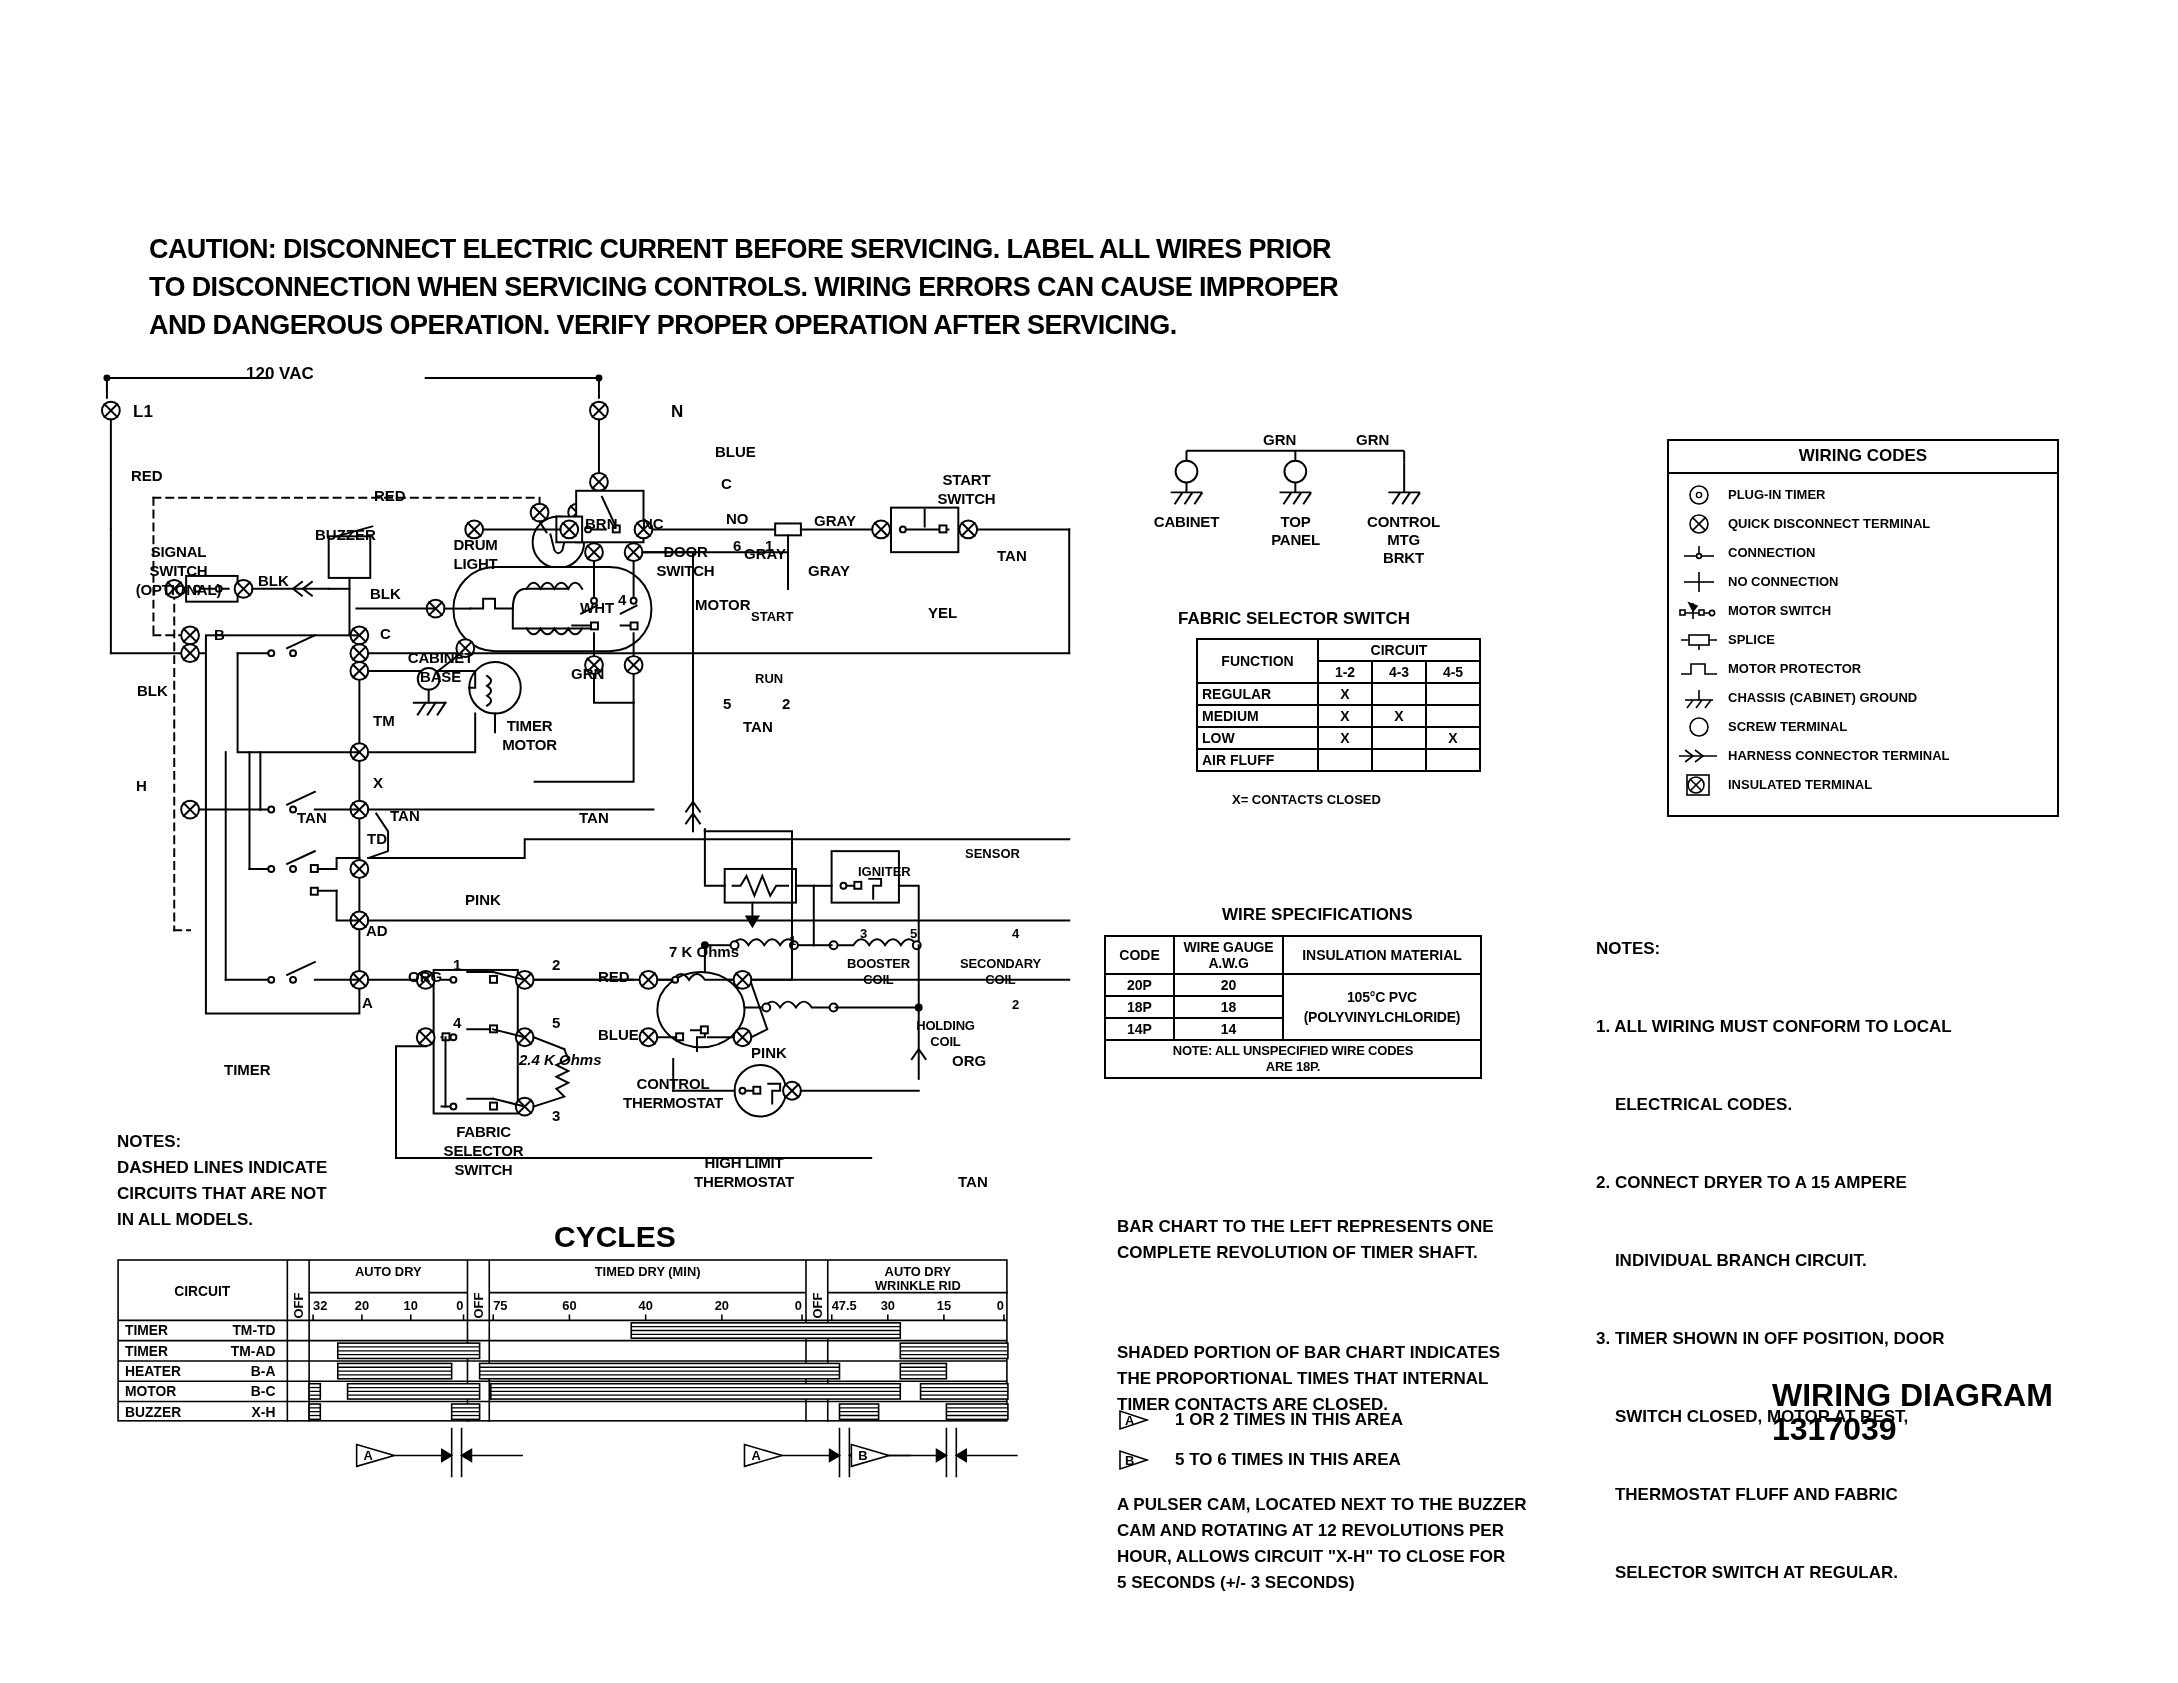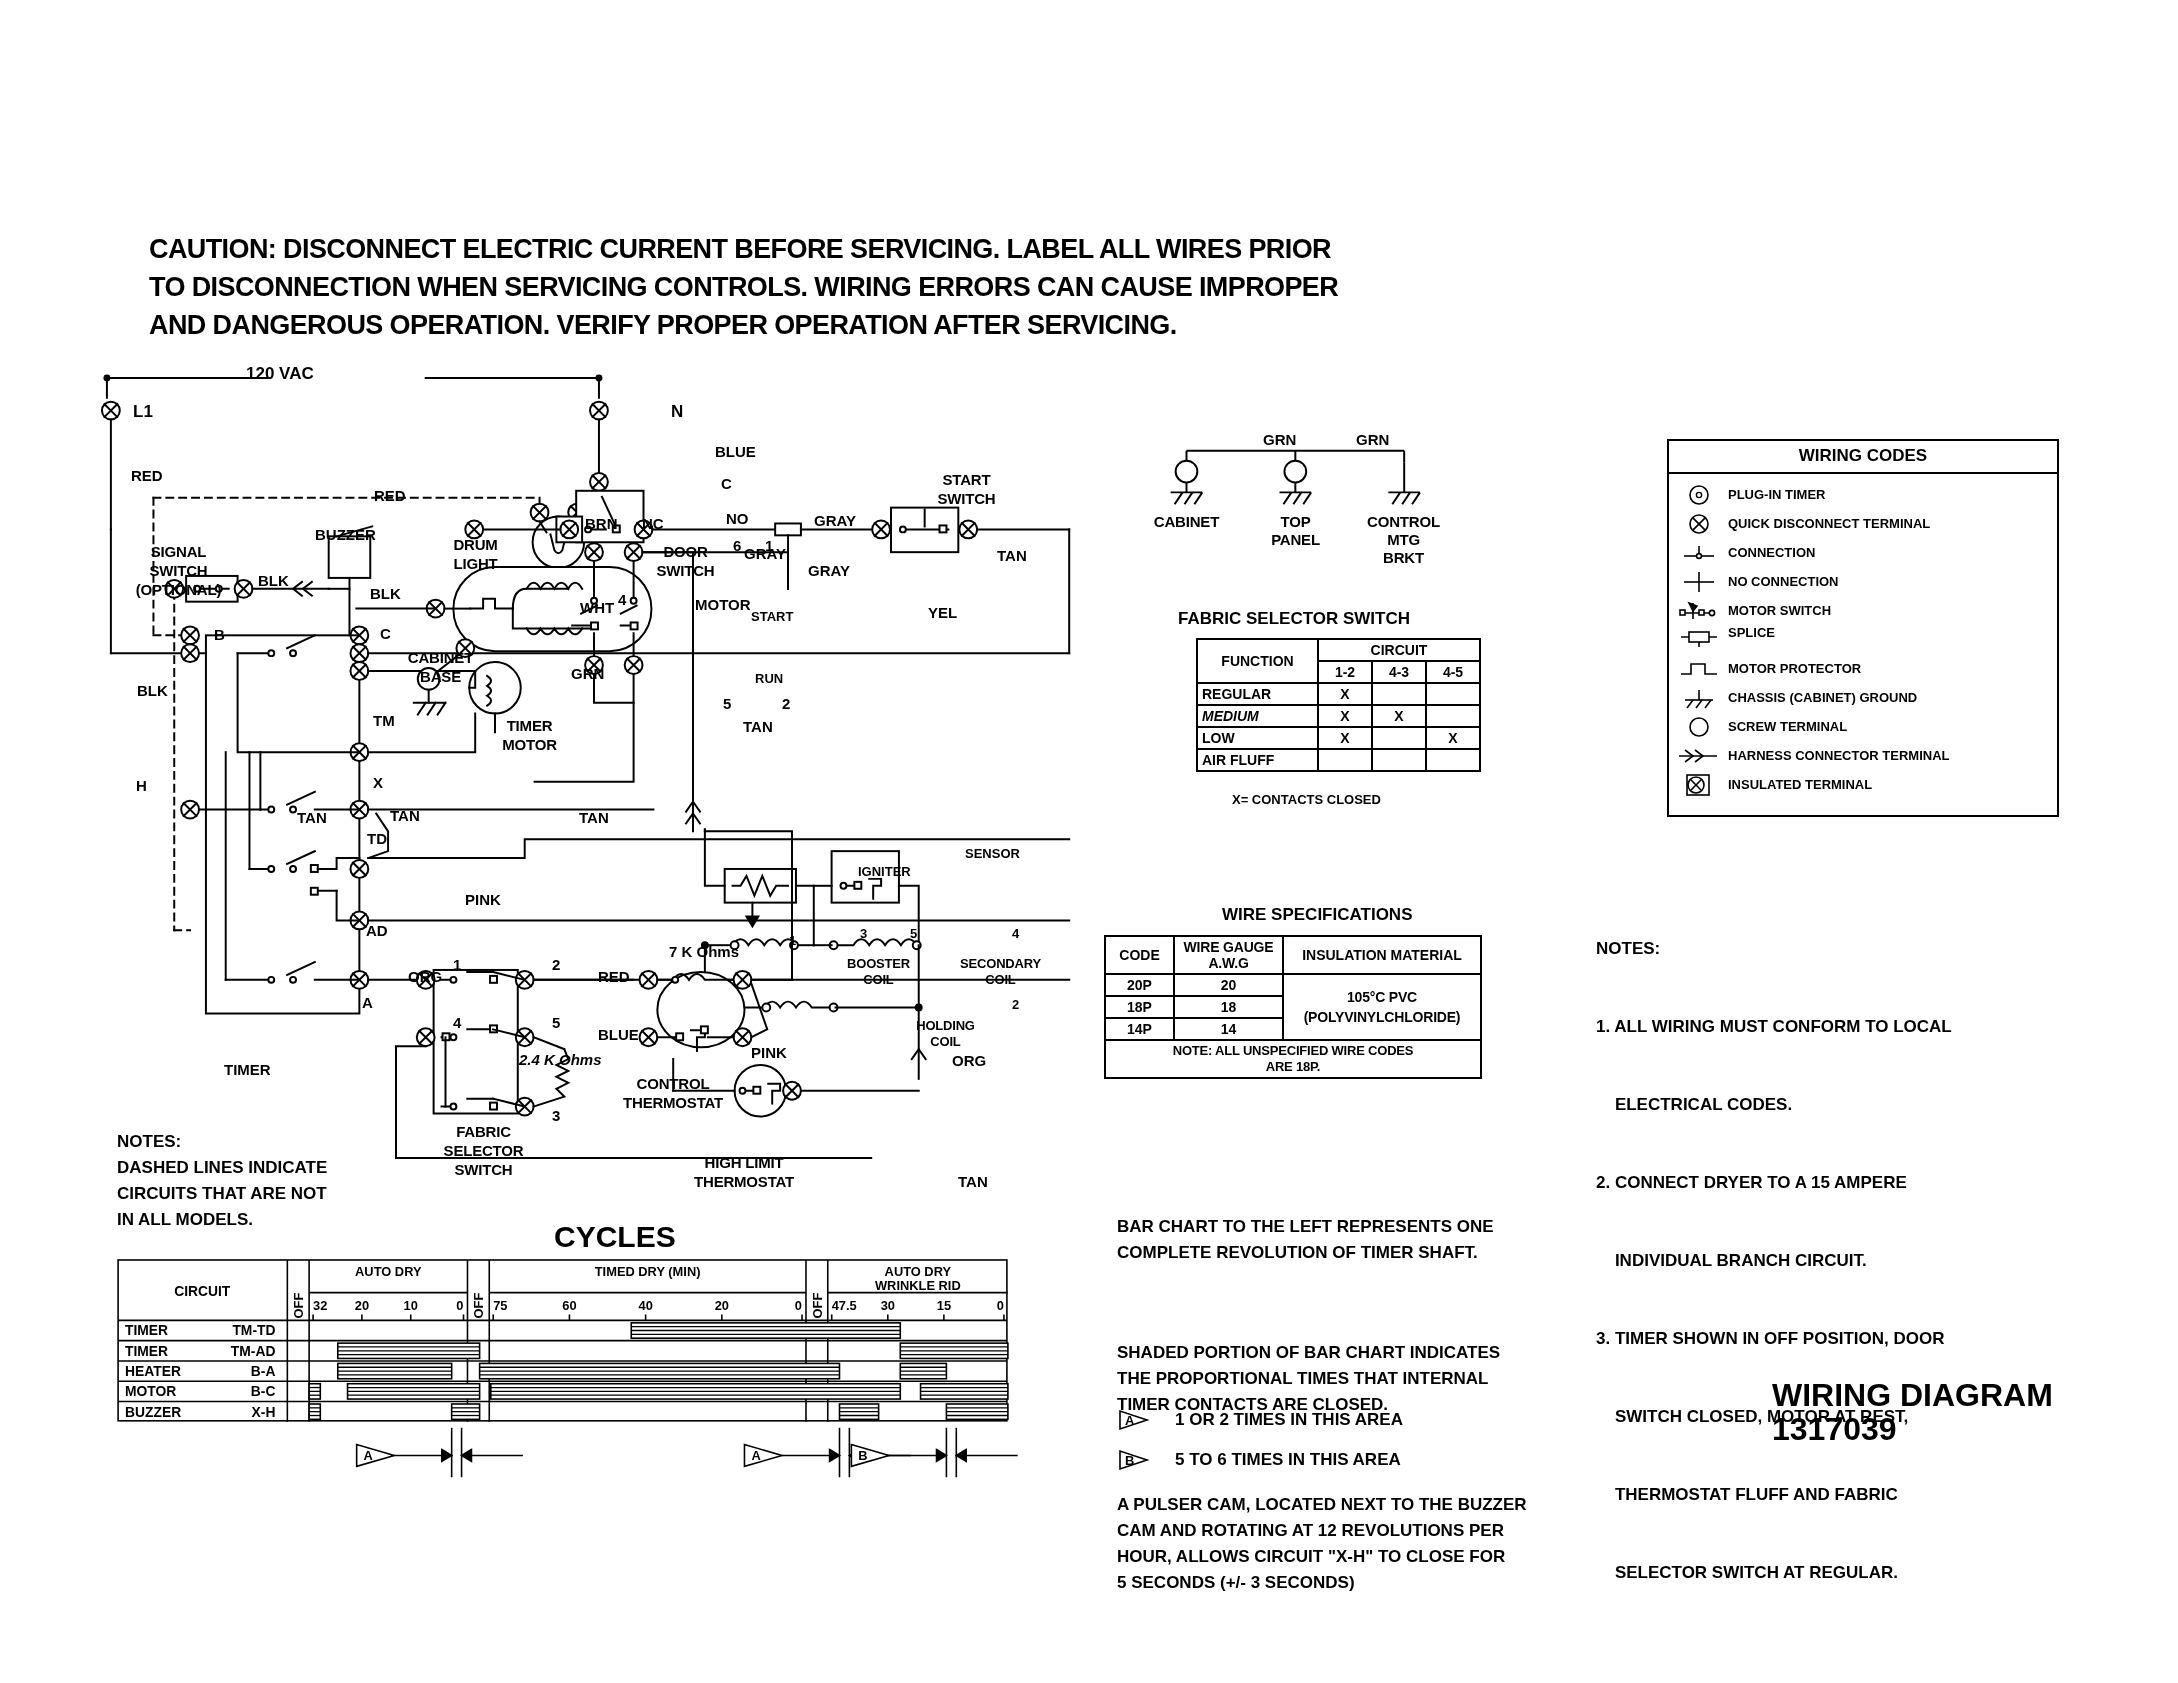--- a/index.html
+++ b/index.html
@@ -405,21 +405,21 @@
     <td style="width:44px;">4-3</td>
     <td style="width:44px;">4-5</td>
   </tr>
   <tr>
     <td style="text-align:left;">REGULAR</td>
     <td>X</td>
     <td></td>
     <td></td>
   </tr>
   <tr>
-    <td style="text-align:left;font-style:italic;">MEDIUM</td>
+    <td style="text-align:left;">MEDIUM</td>
     <td>X</td>
     <td>X</td>
     <td></td>
   </tr>
   <tr>
     <td style="text-align:left;">LOW</td>
     <td>X</td>
     <td></td>
     <td>X</td>
   </tr>
@@ -510,21 +510,21 @@
             <line x1="4" y1="14" x2="38" y2="14"></line>
             <line x1="16" y1="4" x2="16" y2="20"></line>
             <path d="M12 4 L16 12 L20 7 Z" fill="#000"></path>
             <rect x="3" y="11" width="5" height="5" fill="#fff"></rect>
             <rect x="22" y="11" width="5" height="5" fill="#fff"></rect>
             <circle cx="35" cy="14" r="2.6" fill="#fff"></circle>
           </svg>
       </span>
       <span class="lbl-s">MOTOR SWITCH</span>
     </div>
-    <div style="display:flex;align-items:flex-start;height:29px;">
+    <div style="display:flex;align-items:center;height:29px;">
       <span style="width:59px;display:flex;justify-content:center;">
         <svg width="40" height="24" stroke="#000" stroke-width="1.6" fill="none" viewBox="0 0 40 24">
             <line x1="2" y1="12" x2="38" y2="12"></line>
             <rect x="10" y="7" width="20" height="10" fill="#fff"></rect>
             <line x1="20" y1="17" x2="20" y2="22"></line>
           </svg>
       </span>
       <span class="lbl-s">SPLICE</span>
     </div>
     <div style="display:flex;align-items:center;height:29px;">

